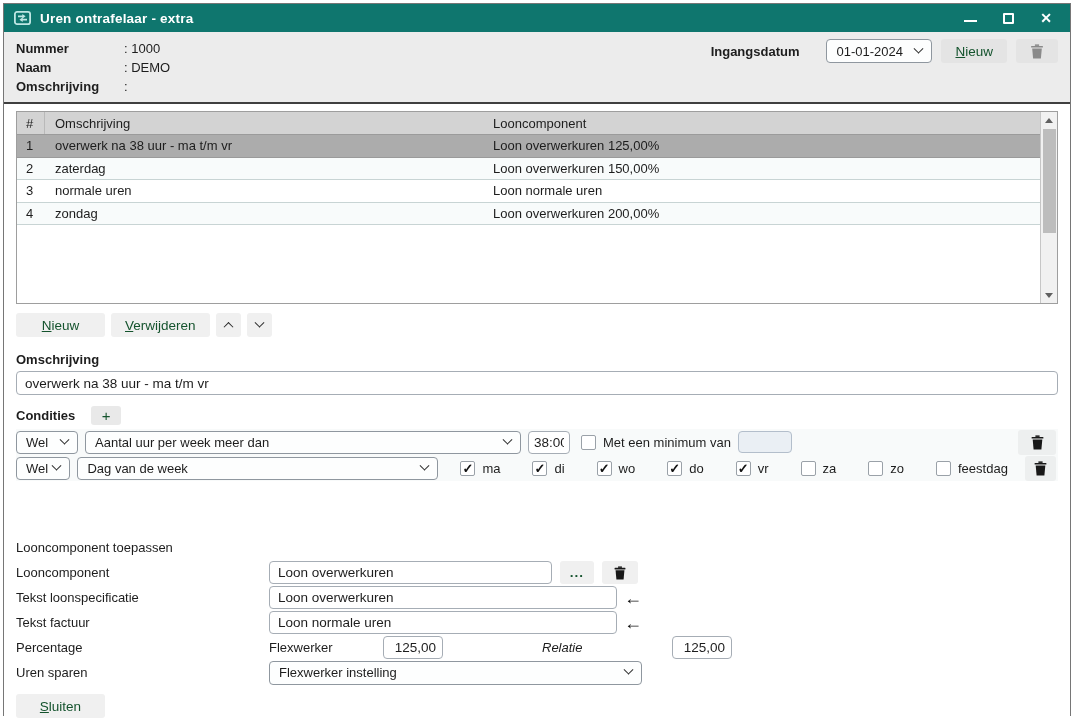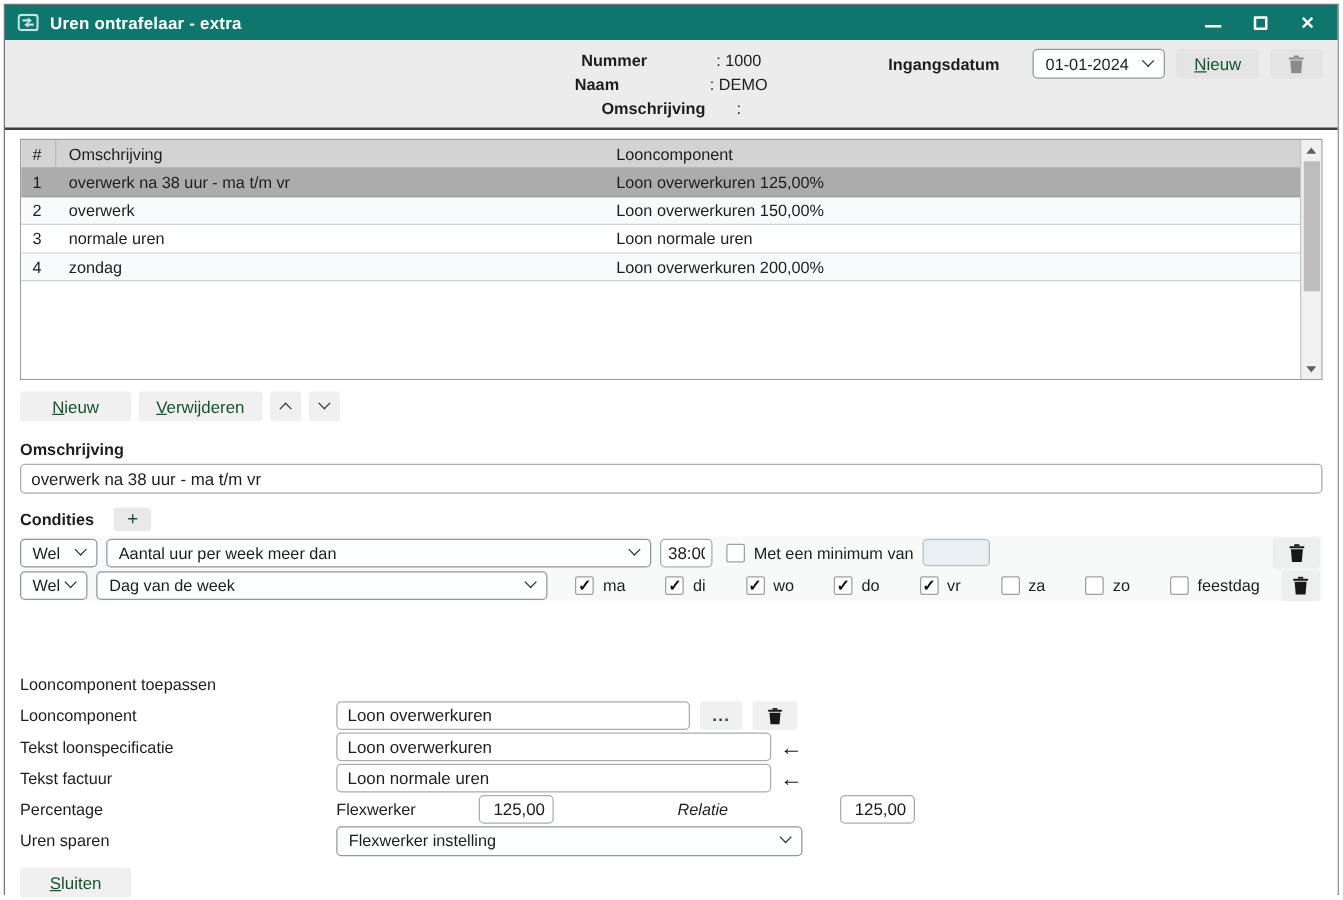--- a/index.html
+++ b/index.html
@@ -10,21 +10,21 @@
   .titlebar { height: 28px; background: #0f766e; display: flex; align-items: center; padding: 0 10px; flex: none; }
   .titlebar .title { color: #fff; font-weight: bold; font-size: 13.5px; margin-left: 9px; letter-spacing: .2px; }
   .win-controls { margin-left: auto; display: flex; align-items: center; gap: 26px; margin-right: 8px; }
   .wc { cursor: default; display: flex; align-items: center; justify-content: center; height: 16px; }
   .ic-min { width: 13px; border-top: 2px solid #fff; margin-top: 6px; }
   .ic-max { width: 11px; height: 11px; border: 2px solid #fff; border-radius: 1px; }
   .ic-close { color: #fff; font-size: 14px; font-weight: bold; line-height: 14px; }
 
   
   .header { background: #ECECEC; border-bottom: 2px solid #3F3F3F; padding: 7px 12px 6px; position: relative; flex: none; }
-  .hrow { display: flex; line-height: 19px; justify-content: center; }
+  .hrow { display: flex; line-height: 19px; }
   .hlabel { width: 108px; font-weight: bold; }
   .header-right { position: absolute; right: 12px; top: 7px; display: flex; align-items: center; gap: 9px; }
   .header-right .lbl { font-weight: bold; margin-right: 18px; }
   .select { border: 1px solid #8F979F; border-radius: 4px; background: #FDFEFE; height: 24px; display: flex; align-items: center; padding: 0 9px; position: relative; }
   .select .chev { margin-left: auto; }
   .chev { width: 7px; height: 7px; border-right: 1.6px solid #2a2a2a; border-bottom: 1.6px solid #2a2a2a; transform: rotate(45deg) translate(-2px,-2px); flex: none; }
   .chev-up { transform: rotate(-135deg) translate(-1px,-1px); }
   .btn { background: #F0F0F0; border: none; border-radius: 3px; padding: 4px 14px; font-size: 13.5px; font-family: inherit; color: #14532d; height: 24px; display: inline-flex; align-items: center; justify-content: center; cursor: default; }
   .btn-hdr { background: #E4E4E4; }
   .fl-underline { display: block; }
@@ -165,21 +165,21 @@
           <span class="c2">Omschrijving</span>
           <span class="c3">Looncomponent</span>
         </div>
         <div class="g-row selected">
           <span class="c1">1</span>
           <span class="c2">overwerk na 38 uur - ma t/m vr</span>
           <span class="c3">Loon overwerkuren 125,00%</span>
         </div>
         <div class="g-row alt">
           <span class="c1">2</span>
-          <span class="c2">overwerk</span>
+          <span class="c2">zaterdag</span>
           <span class="c3">Loon overwerkuren 150,00%</span>
         </div>
         <div class="g-row">
           <span class="c1">3</span>
           <span class="c2">normale uren</span>
           <span class="c3">Loon normale uren</span>
         </div>
         <div class="g-row alt">
           <span class="c1">4</span>
           <span class="c2">zondag</span>

